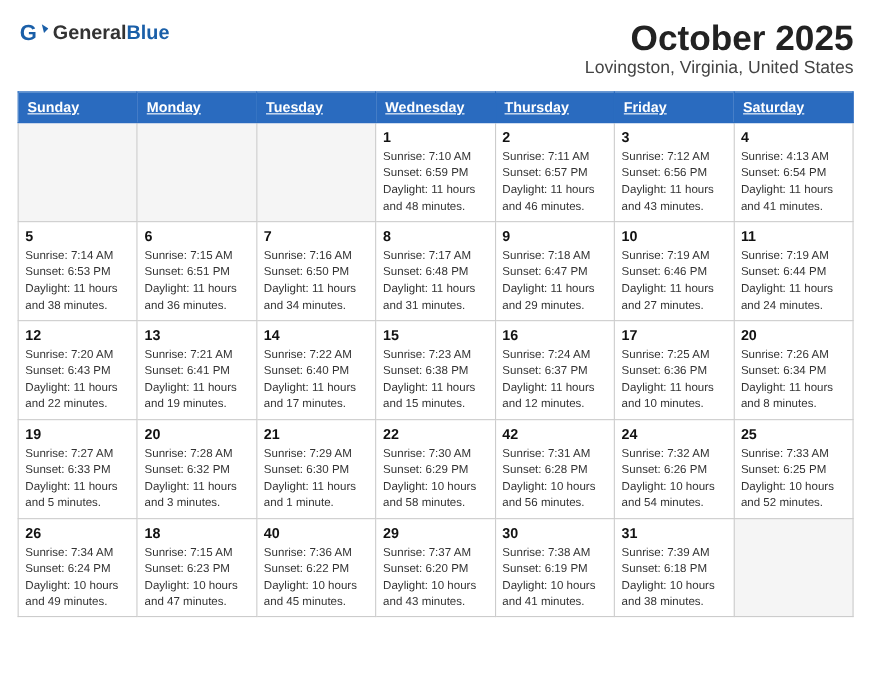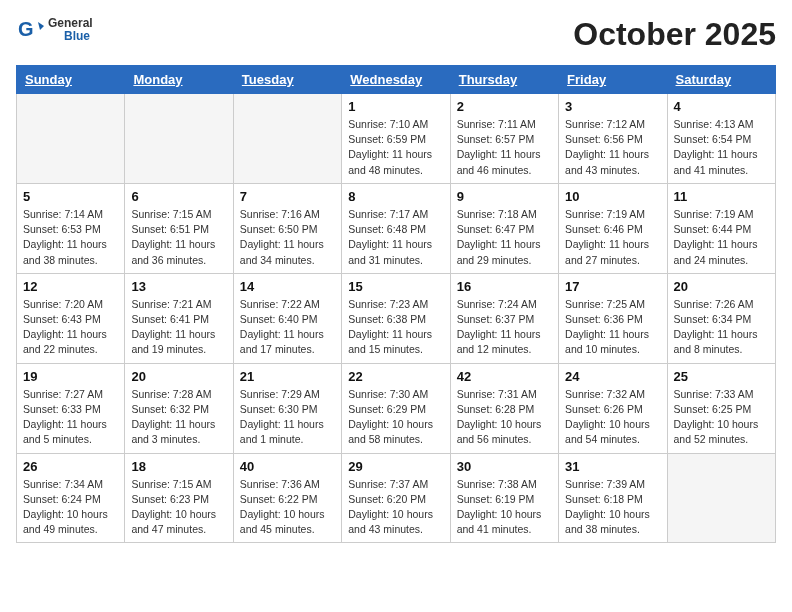--- a/index.html
+++ b/index.html
@@ -15,27 +15,27 @@
       justify-content: space-between;
       align-items: flex-start;
       margin-bottom: 12px;
     }
     .logo {
       display: flex;
       align-items: center;
     }
     .logo-text {
       display: flex;
-      flex-direction: column;
-      font-size: 12px;
+      flex-direction: row;
+      font-size: 18px;
       font-weight: bold;
       line-height: 1.1;
     }
     .logo-general { color: #333; }
-    .logo-blue { color: #1a5fa8; margin-left: 16px; }
+    .logo-blue { color: #1a5fa8; }
     .logo-icon {
       width: 28px;
       height: 28px;
       margin-right: 4px;
     }
     .title-block {
       text-align: right;
     }
     .month-title {
       font-size: 32px;
@@ -97,20 +97,21 @@
       <text x="2" y="20" font-size="20" font-weight="bold" fill="#1a5fa8">G</text>
       <polygon points="22,6 28,10 24,14" fill="#1a5fa8"></polygon>
     </svg>
     <div class="logo-text">
       <span class="logo-general">General</span>
       <span class="logo-blue">Blue</span>
     </div>
   </div>
   <div class="title-block">
     <div class="month-title">October 2025</div>
+    <div class="location">Lovingston, Virginia, United States</div>
   </div>
 </div>
 
 <table class="calendar">
   <thead>
     <tr>
     <th>Sunday</th>
         <th>Monday</th>
         <th>Tuesday</th>
         <th>Wednesday</th>

